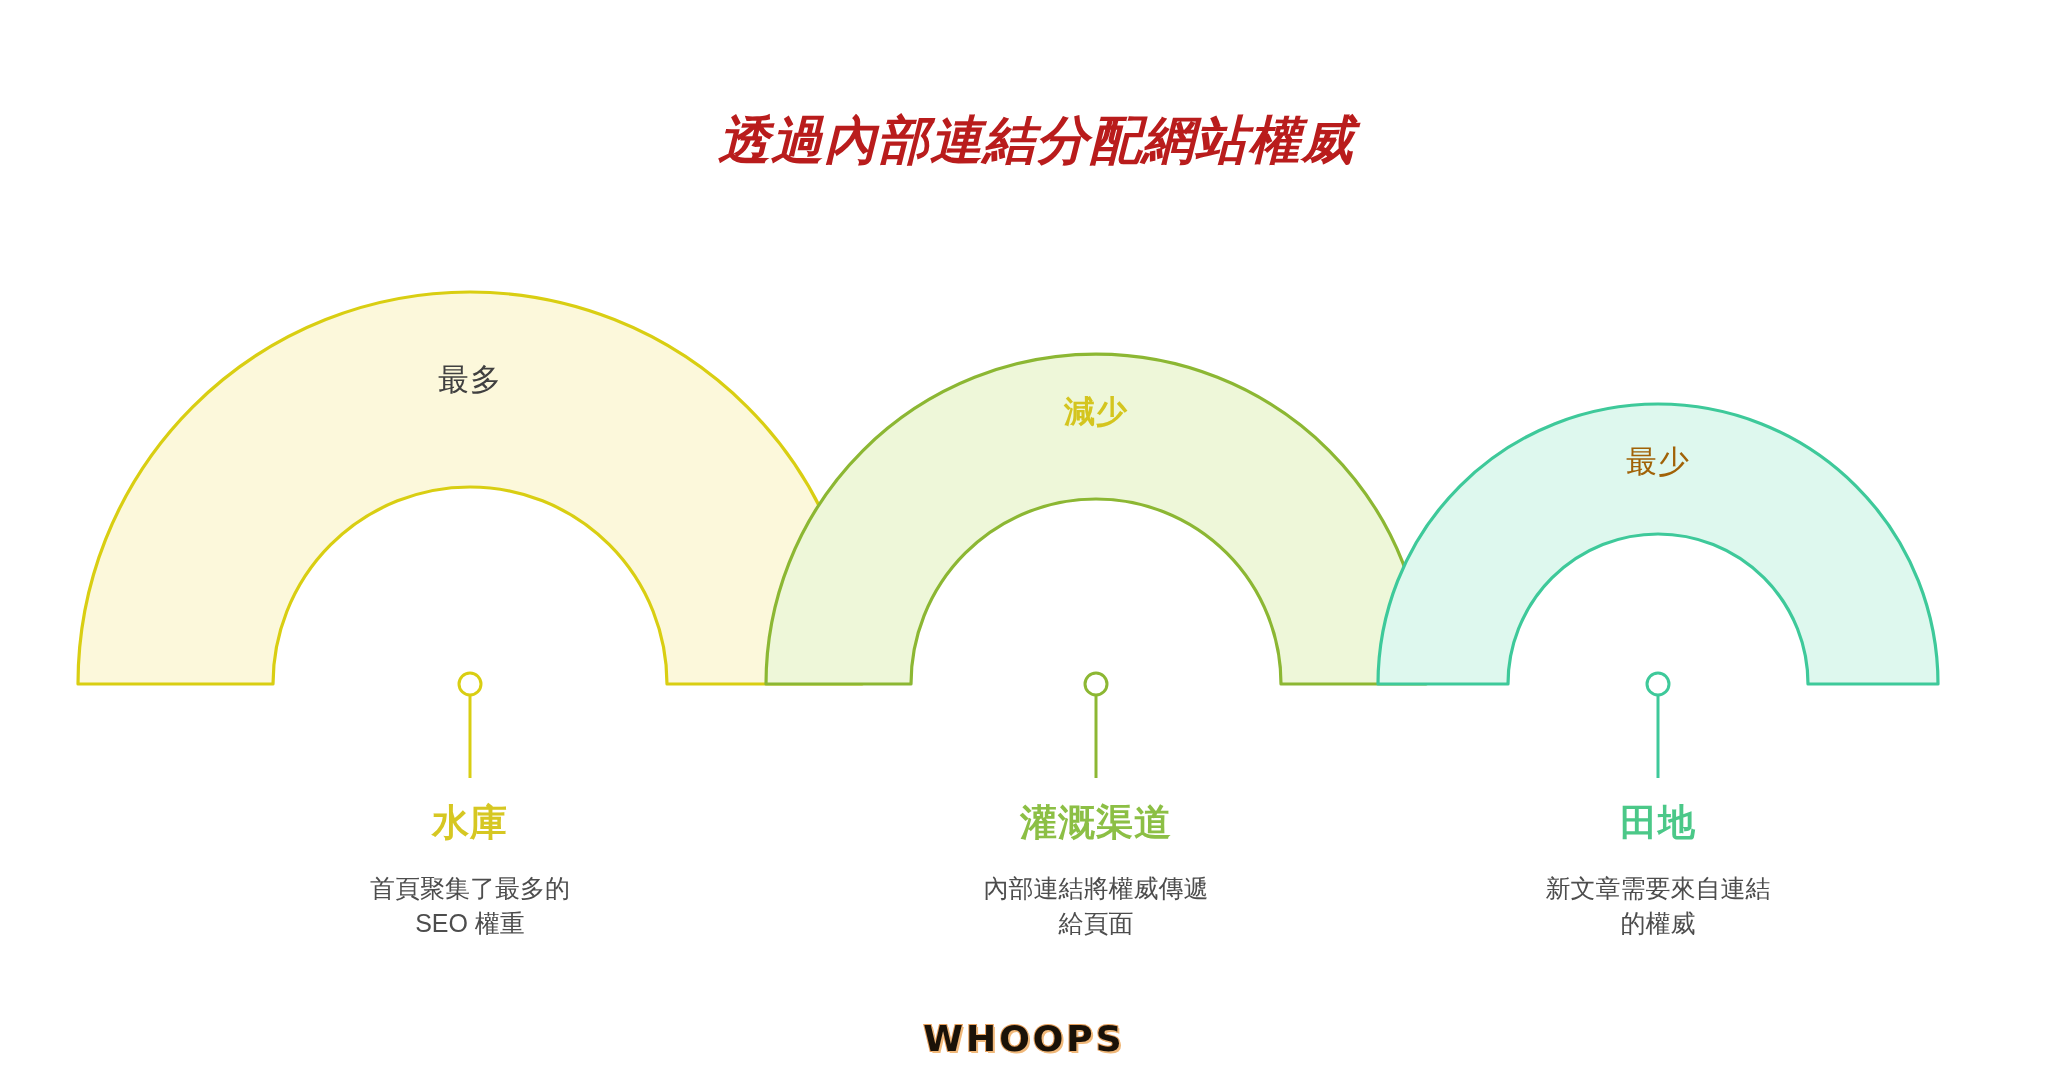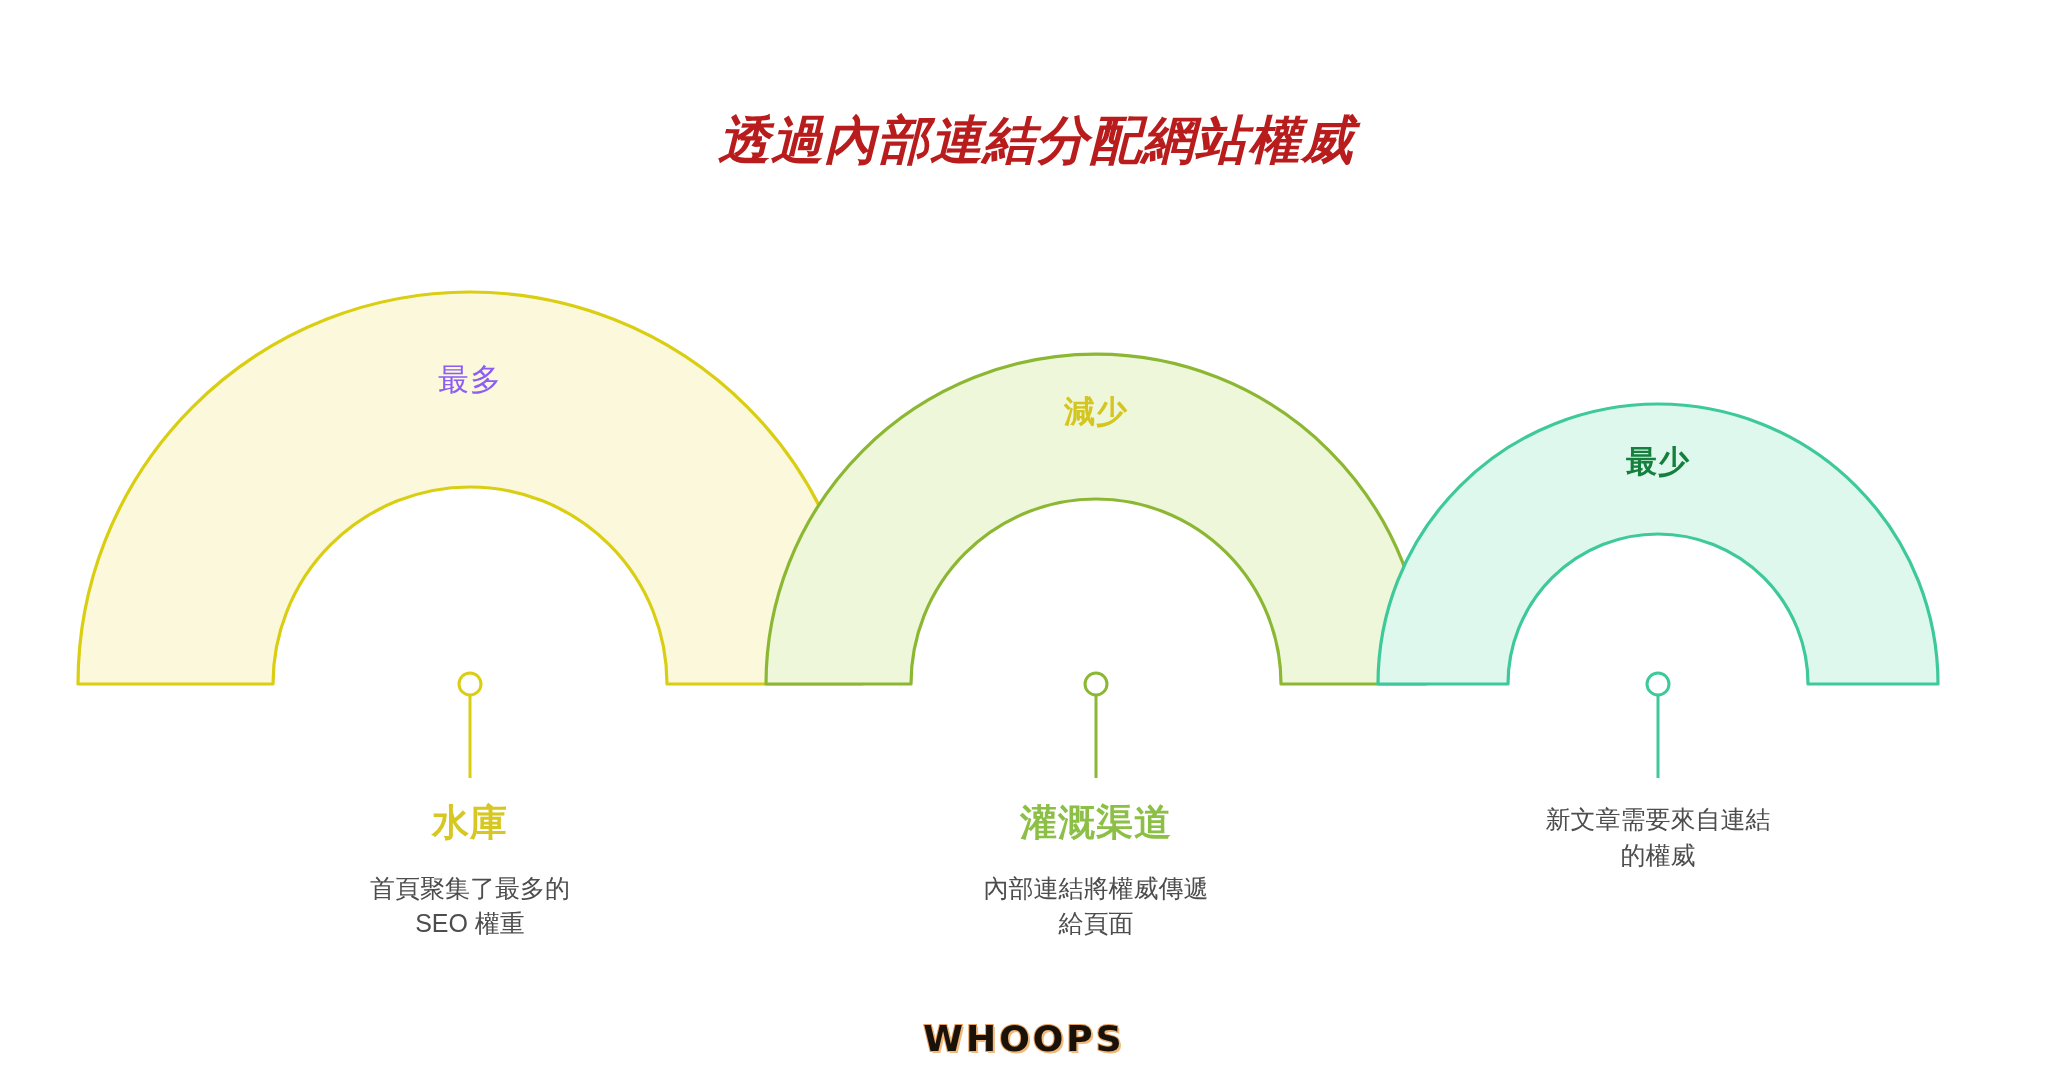--- a/index.html
+++ b/index.html
@@ -106,41 +106,42 @@
       <line x1="1096" y1="695" x2="1096" y2="778" stroke="#8cb733" stroke-width="3"></line>
       <circle cx="1096" cy="684" r="11" fill="#ffffff" stroke="#8cb733" stroke-width="3"></circle>
     </g>
 
     <g>
       <line x1="1658" y1="695" x2="1658" y2="778" stroke="#3ec99a" stroke-width="3"></line>
       <circle cx="1658" cy="684" r="11" fill="#ffffff" stroke="#3ec99a" stroke-width="3"></circle>
     </g>
   </svg>
 
-  <div class="arc-label" style="left:470px; top:380px; color:#8b5cf6;">最多</div>
+  <div class="arc-label" style="left:470px; top:380px; color:#404040;">最多</div>
   <div class="arc-label" style="left:1096px; top:412px; color:#d4c51f;font-weight:bold;">減少</div>
-  <div class="arc-label" style="left:1658px; top:462px; color:#15803d;font-weight:bold;">最少</div>
+  <div class="arc-label" style="left:1658px; top:462px; color:#a16207;">最少</div>
 
   <div class="column" style="left:470px; top:802px;">
     <p class="col-title" style="color:#d6c722;">水庫</p>
     <p class="col-desc">
       <span>首頁聚集了最多的</span><br>
       <span>SEO 權重</span>
     </p>
   </div>
 
   <div class="column" style="left:1096px; top:802px;">
     <p class="col-title" style="color:#8cbf45;">灌溉渠道</p>
     <p class="col-desc">
       <span>內部連結將權威傳遞</span><br>
       <span>給頁面</span>
     </p>
   </div>
 
   <div class="column" style="left:1658px; top:802px;">
+    <p class="col-title" style="color:#4bc888;">田地</p>
     <p class="col-desc">
       <span>新文章需要來自連結</span><br>
       <span>的權威</span>
     </p>
   </div>
 
   <div id="watermark">WHOOPS</div>
 
 </div>
 

